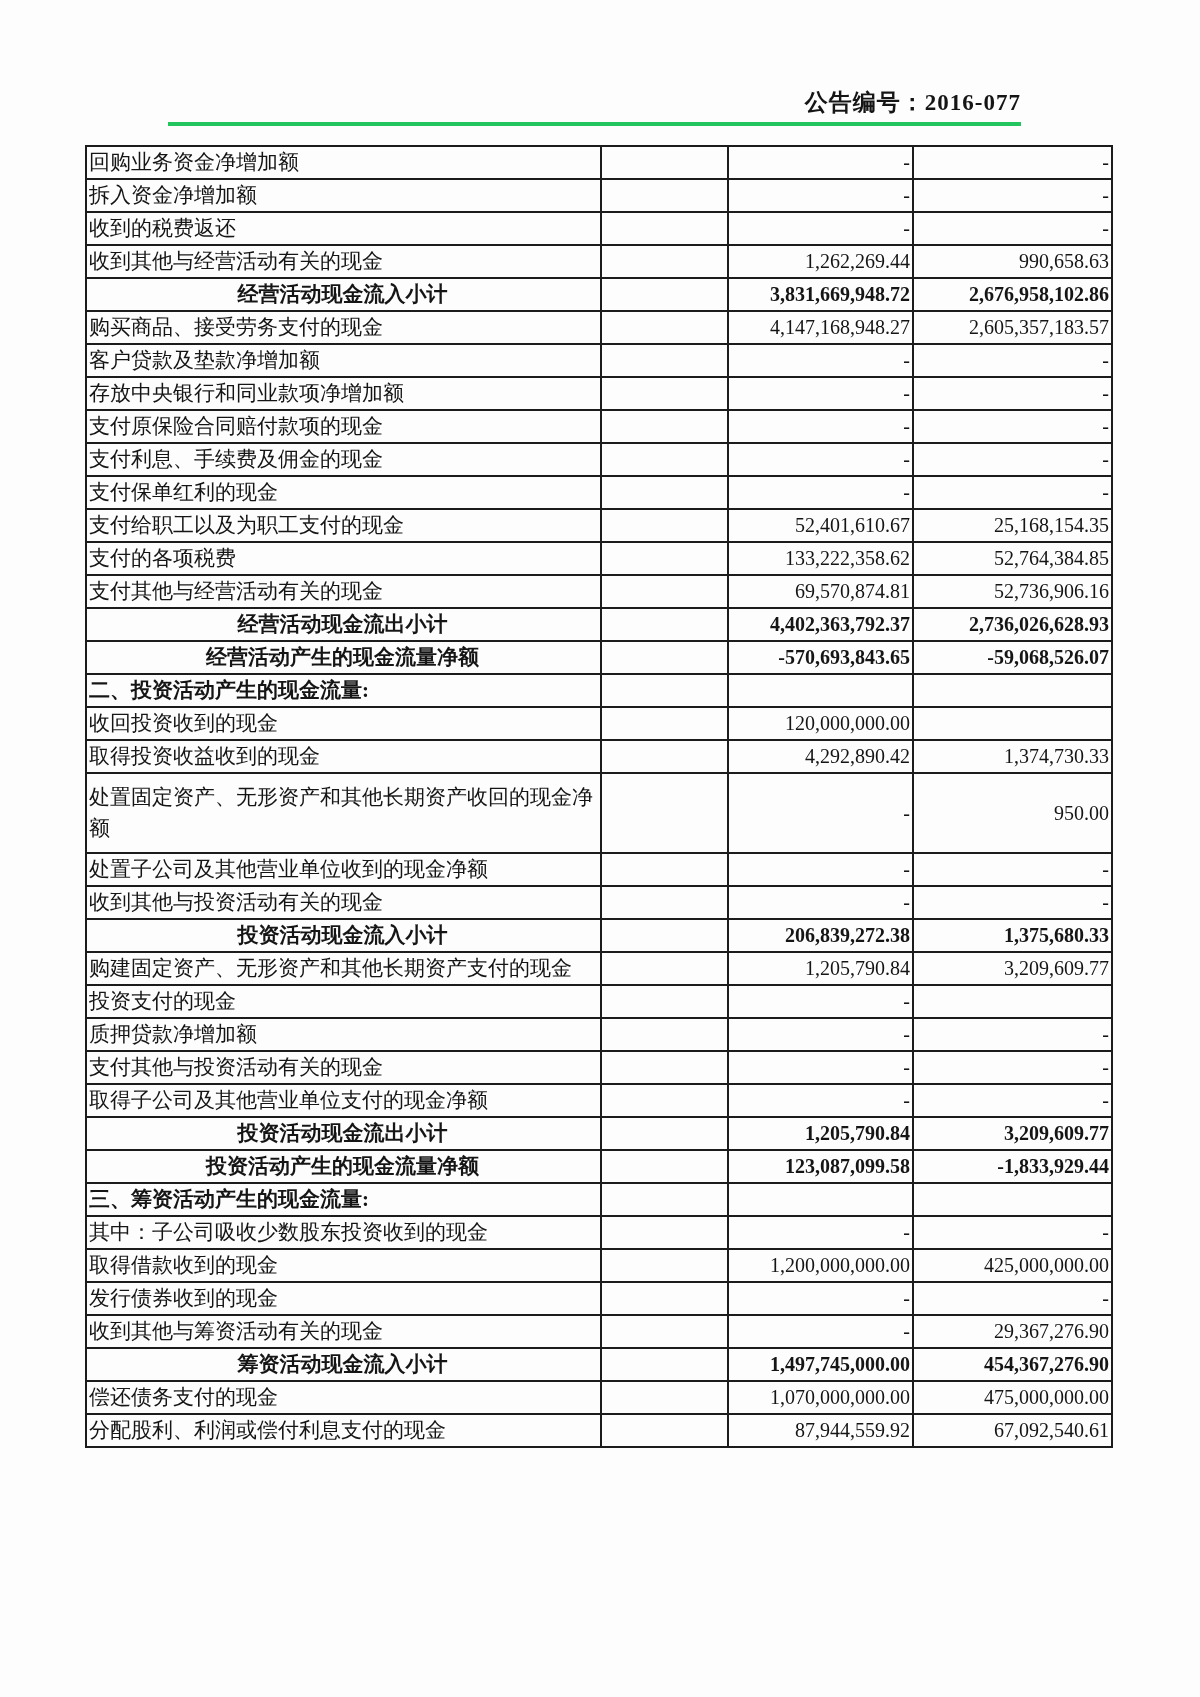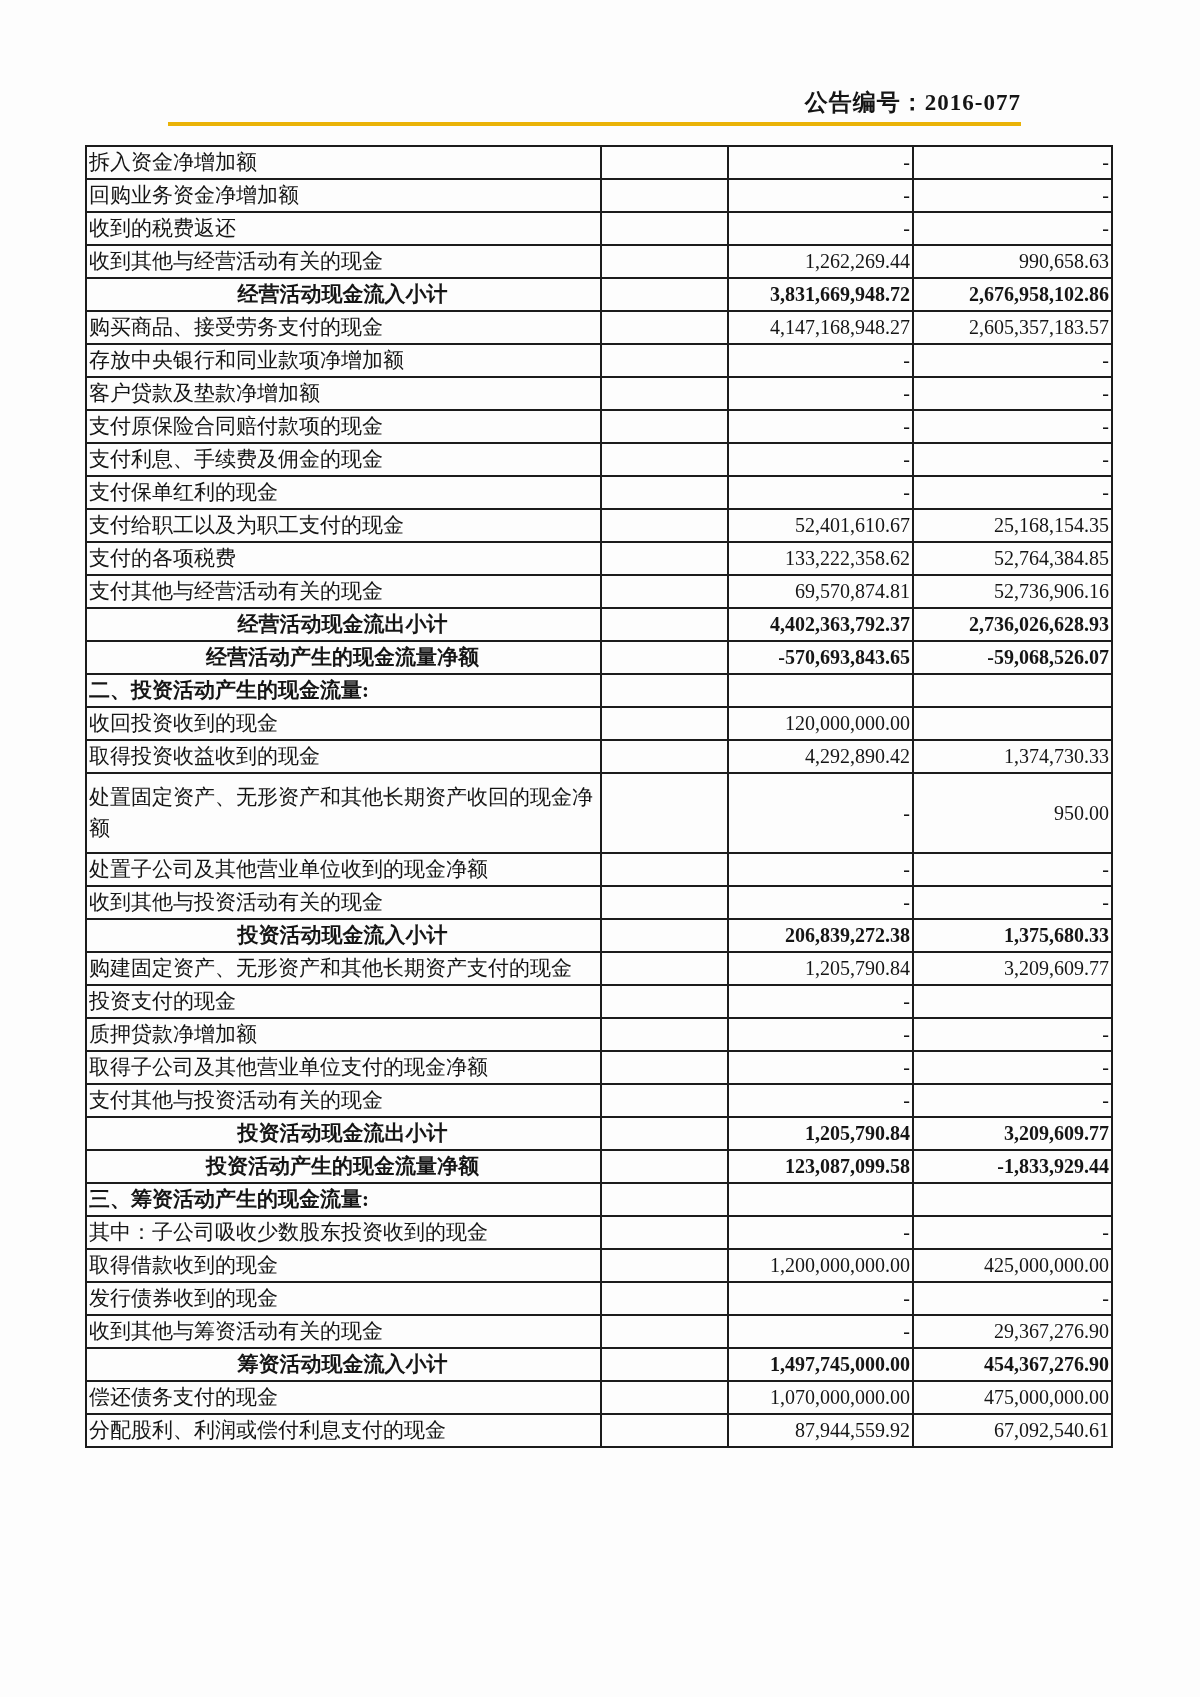--- a/index.html
+++ b/index.html
@@ -13,21 +13,21 @@
     overflow: hidden;
     font-family: "Liberation Serif", "DejaVu Serif", serif;
     color: #151515;
   }
   .header-block {
     position: absolute;
     top: 90px;
     left: 168px;
     width: 853px;
     text-align: right;
-    border-bottom: 4px solid #eab308;
+    border-bottom: 4px solid #22c55e;
     padding-bottom: 6px;
   }
   .announcement-number {
     font-size: 23px;
     font-weight: bold;
     letter-spacing: 1px;
     line-height: 26px;
   }
   table.cash-table {
     position: absolute;
@@ -74,27 +74,27 @@
 
   <table class="cash-table">
     <colgroup>
       <col style="width:515px">
       <col style="width:127px">
       <col style="width:185px">
       <col style="width:199px">
     </colgroup>
     <tbody id="table-body">
         <tr>
+    <td class="c-label">回购业务资金净增加额</td>
+    <td class="c-note"></td>
+    <td class="c-val">-</td>
+    <td class="c-val">-</td>
+  </tr>
+        <tr>
     <td class="c-label">拆入资金净增加额</td>
-    <td class="c-note"></td>
-    <td class="c-val">-</td>
-    <td class="c-val">-</td>
-  </tr>
-        <tr>
-    <td class="c-label">回购业务资金净增加额</td>
     <td class="c-note"></td>
     <td class="c-val">-</td>
     <td class="c-val">-</td>
   </tr>
         <tr>
     <td class="c-label">收到的税费返还</td>
     <td class="c-note"></td>
     <td class="c-val">-</td>
     <td class="c-val">-</td>
   </tr>
@@ -110,27 +110,27 @@
     <td class="c-val">3,831,669,948.72</td>
     <td class="c-val">2,676,958,102.86</td>
   </tr>
         <tr>
     <td class="c-label">购买商品、接受劳务支付的现金</td>
     <td class="c-note"></td>
     <td class="c-val">4,147,168,948.27</td>
     <td class="c-val">2,605,357,183.57</td>
   </tr>
         <tr>
+    <td class="c-label">客户贷款及垫款净增加额</td>
+    <td class="c-note"></td>
+    <td class="c-val">-</td>
+    <td class="c-val">-</td>
+  </tr>
+        <tr>
     <td class="c-label">存放中央银行和同业款项净增加额</td>
-    <td class="c-note"></td>
-    <td class="c-val">-</td>
-    <td class="c-val">-</td>
-  </tr>
-        <tr>
-    <td class="c-label">客户贷款及垫款净增加额</td>
     <td class="c-note"></td>
     <td class="c-val">-</td>
     <td class="c-val">-</td>
   </tr>
         <tr>
     <td class="c-label">支付原保险合同赔付款项的现金</td>
     <td class="c-note"></td>
     <td class="c-val">-</td>
     <td class="c-val">-</td>
   </tr>
@@ -230,27 +230,27 @@
     <td class="c-val">-</td>
     <td class="c-val"></td>
   </tr>
         <tr>
     <td class="c-label">质押贷款净增加额</td>
     <td class="c-note"></td>
     <td class="c-val">-</td>
     <td class="c-val">-</td>
   </tr>
         <tr>
+    <td class="c-label">支付其他与投资活动有关的现金</td>
+    <td class="c-note"></td>
+    <td class="c-val">-</td>
+    <td class="c-val">-</td>
+  </tr>
+        <tr>
     <td class="c-label">取得子公司及其他营业单位支付的现金净额</td>
-    <td class="c-note"></td>
-    <td class="c-val">-</td>
-    <td class="c-val">-</td>
-  </tr>
-        <tr>
-    <td class="c-label">支付其他与投资活动有关的现金</td>
     <td class="c-note"></td>
     <td class="c-val">-</td>
     <td class="c-val">-</td>
   </tr>
         <tr class="row-subtotal">
     <td class="c-label">投资活动现金流出小计</td>
     <td class="c-note"></td>
     <td class="c-val">1,205,790.84</td>
     <td class="c-val">3,209,609.77</td>
   </tr>

